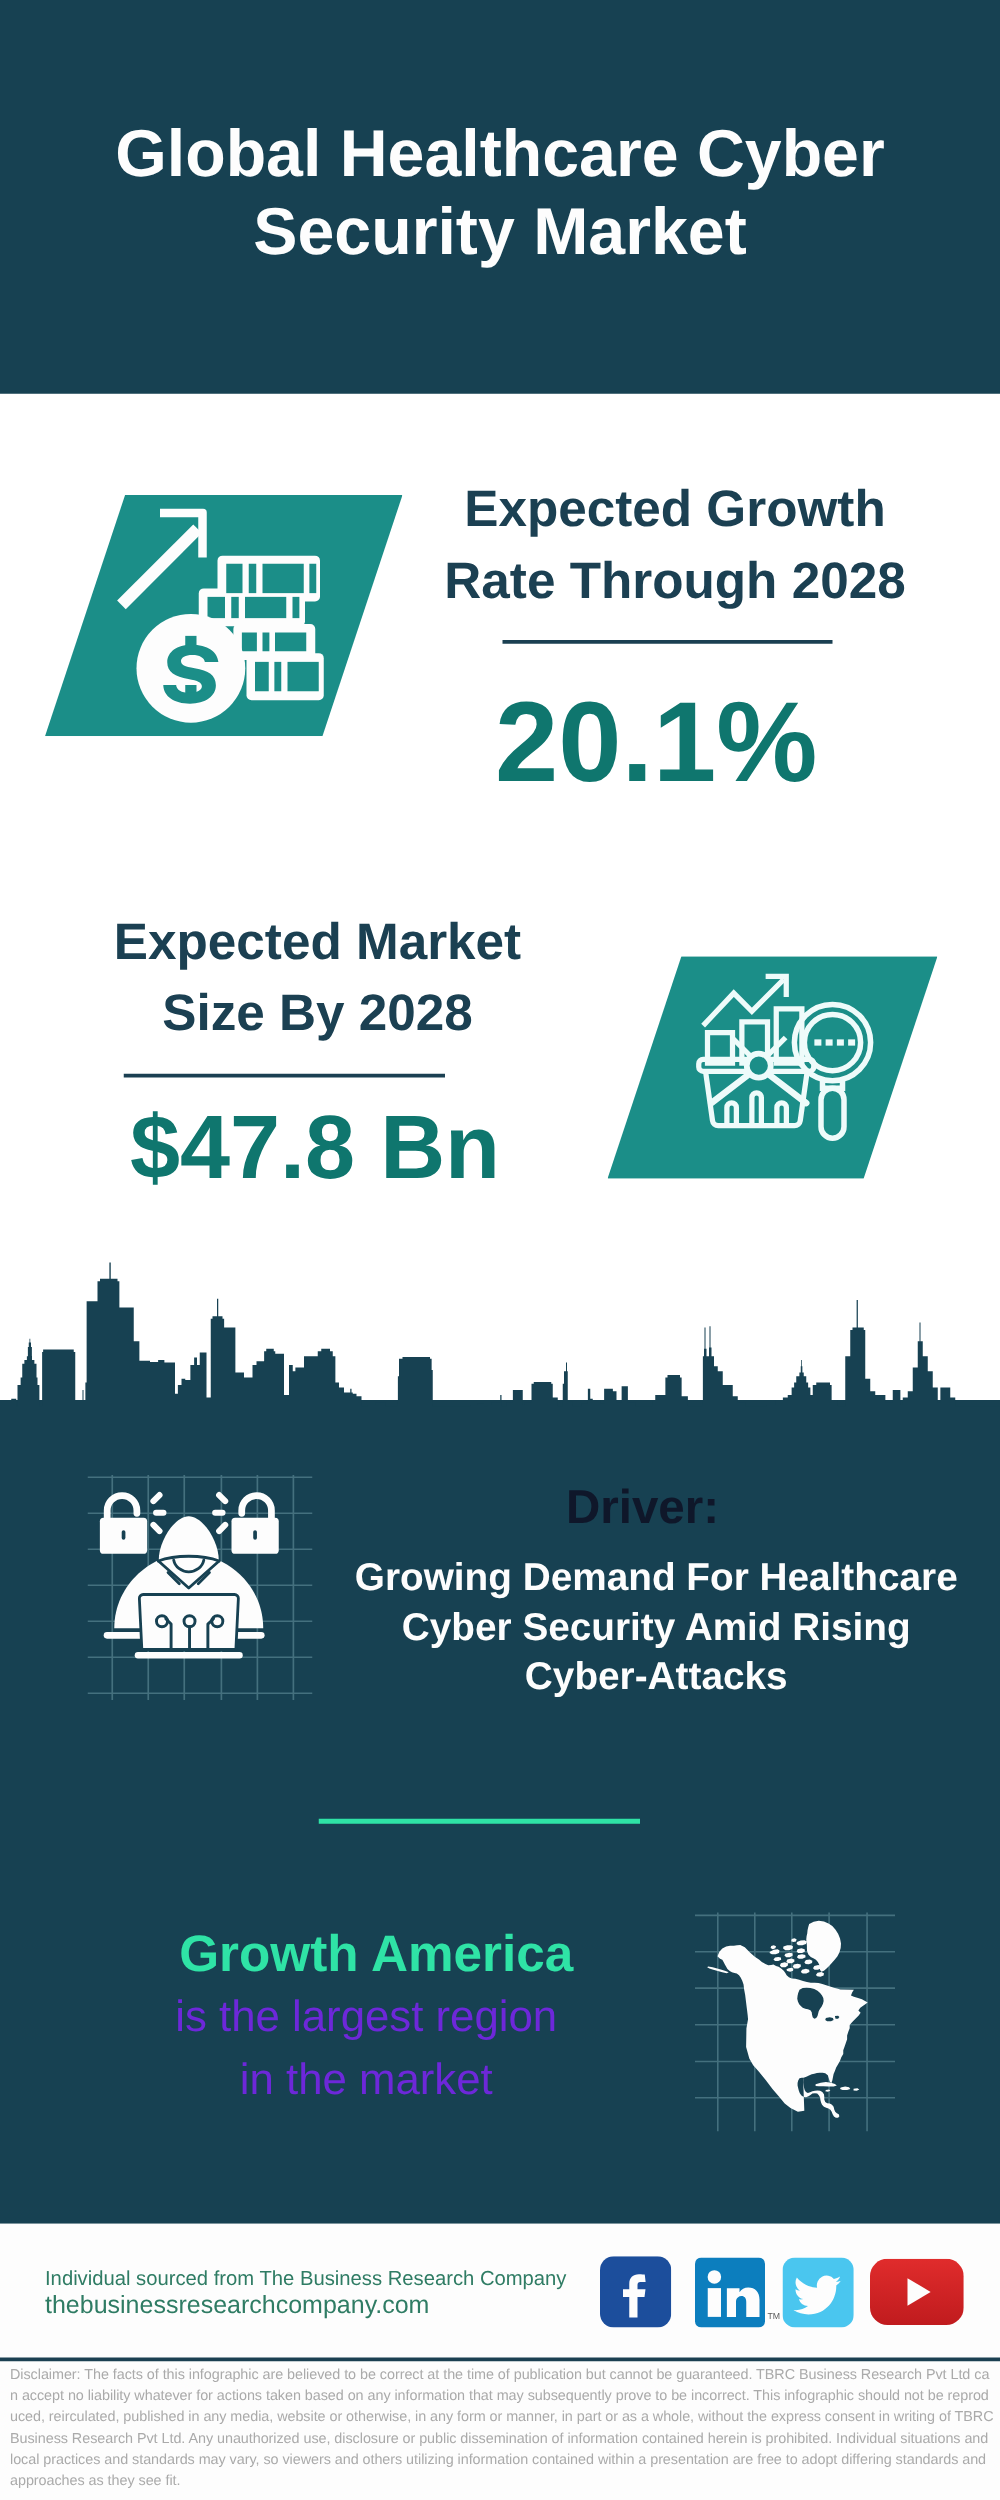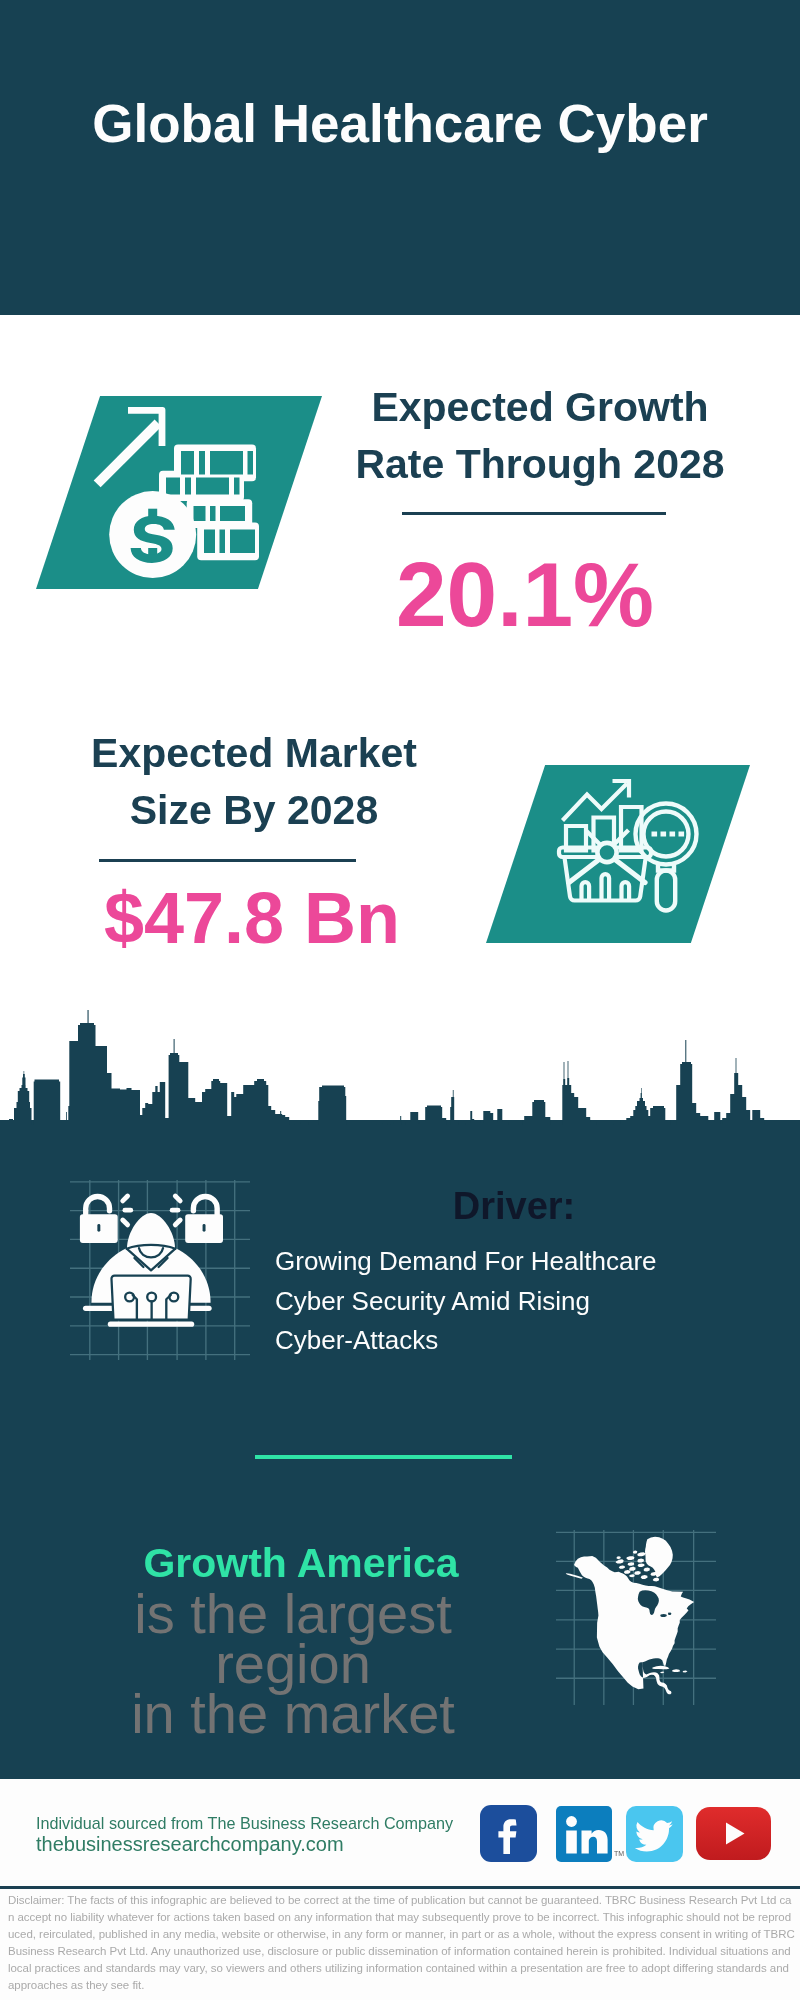--- a/index.html
+++ b/index.html
@@ -9,21 +9,21 @@
 
   
   .header{position:absolute;left:0;top:0;width:800px;height:315px;background:#174152;padding-left:44px;}
   .header-title{position:absolute;left:0;top:93px;width:800px;text-align:center;color:#fdfdfd;
       font-size:53px;font-weight:bold;line-height:62px;}
 
   
   .para{position:absolute;background:#1b8e88;}
   .rule{position:absolute;height:3px;background:#1b4052;}
   .htxt{position:absolute;text-align:center;color:#1b4052;font-size:41px;font-weight:bold;line-height:57px;}
-  .vtxt{position:absolute;text-align:center;color:#ec4899;font-weight:bold;}
+  .vtxt{position:absolute;text-align:center;color:#0f766e;font-weight:bold;}
   .icon-svg{position:absolute;}
 
   
   #para1{left:36px;top:396px;width:286px;height:193px;
          clip-path:polygon(22.4% 0,100% 0,77.6% 100%,0 100%);}
   #icon1{left:36px;top:396px;}
   #s1title{left:315px;top:379px;width:450px;}
   #s1rule{left:402px;top:512px;width:264px;}
   #s1val{left:300px;top:549px;width:450px;font-size:91px;line-height:91px;}
 
@@ -36,49 +36,50 @@
   #s2val{left:27px;top:882px;width:450px;font-size:72px;line-height:72px;}
 
   
   .dark{position:absolute;left:0;top:1120px;width:800px;height:659px;background:#174152;}
   .skyline{position:absolute;left:0;top:0;width:800px;height:2000px;pointer-events:none;}
 
   
   #hackwrap{position:absolute;left:70px;top:1180px;width:180px;height:180px;overflow:hidden;}
   #driver-label{position:absolute;left:269px;top:1186px;width:490px;text-align:center;
       color:#0f172a;font-size:38px;font-weight:bold;line-height:40px;}
-  #driver-text{position:absolute;left:275px;top:1242px;width:500px;white-space:nowrap;
-      color:#fdfdfd;font-size:26px;font-weight:normal;line-height:39.7px;}
+  #driver-text{position:absolute;left:275px;top:1242px;width:500px;white-space:nowrap;text-align:center;
+      color:#fdfdfd;font-size:31px;font-weight:bold;line-height:39.7px;}
   #midrule{position:absolute;left:255px;top:1455px;width:257px;height:4px;background:#2fe3a6;}
 
   
   #region-name{position:absolute;left:60px;top:1538px;width:482px;text-align:center;
       color:#2fe3a6;font-size:41px;font-weight:bold;line-height:50px;}
   #region-text{position:absolute;left:53px;top:1589px;width:480px;text-align:center;
-      color:#737373;font-size:56px;font-weight:normal;line-height:50px;}
+      color:#6d28d9;font-size:35px;font-weight:normal;line-height:50px;}
   #mapwrap{position:absolute;left:556px;top:1530px;width:160px;height:175px;}
 
   
   .footer{position:absolute;left:0;top:1779px;width:800px;height:221px;background:#fdfdfd;}
   #src1{position:absolute;left:36px;top:1813px;color:#2f7c64;font-size:16.2px;line-height:21px;white-space:nowrap;}
   #src2{position:absolute;left:36px;top:1834px;color:#2f7c64;font-size:20px;line-height:21px;white-space:nowrap;}
   .social{position:absolute;}
   #li-tm{position:absolute;left:614px;top:1850px;color:#595959;font-size:7px;}
   .divider{position:absolute;left:0;top:1886px;width:800px;height:2.5px;background:#1b4052;}
   #disclaimer{position:absolute;left:8px;top:1892px;width:787px;color:#aaaaaa;
       font-size:11.5px;line-height:17px;letter-spacing:-0.04px;text-align:left;word-break:break-all;}
 </style>
 </head>
 <body>
 
 <div class="page">
 
   <div class="header">
     <div class="header-title">
       <div>Global Healthcare Cyber</div>
+      <div>Security Market</div>
     </div>
   </div>
 
   <div class="para" id="para1"></div>
   <svg class="icon-svg" id="icon1" viewBox="0 0 286 193" width="286" height="193">
  <g fill="#fdfdfd">
    <path d="M92 11h34.4a3 3 0 0 1 3 3v36h-6.8V17.8H92z"></path>
    <path d="M57.8 119.1 122.2 14.9l6.1 3.8-64.4 104.2z" opacity="0"></path>
    <path d="M53.2 76.9 119.6 10.5l8.2 8.2L61.4 85.1z" opacity="0"></path>
    <path d="M57.7 84.4 118.6 23.5l6.9 6.9-60.9 60.9z"></path>

